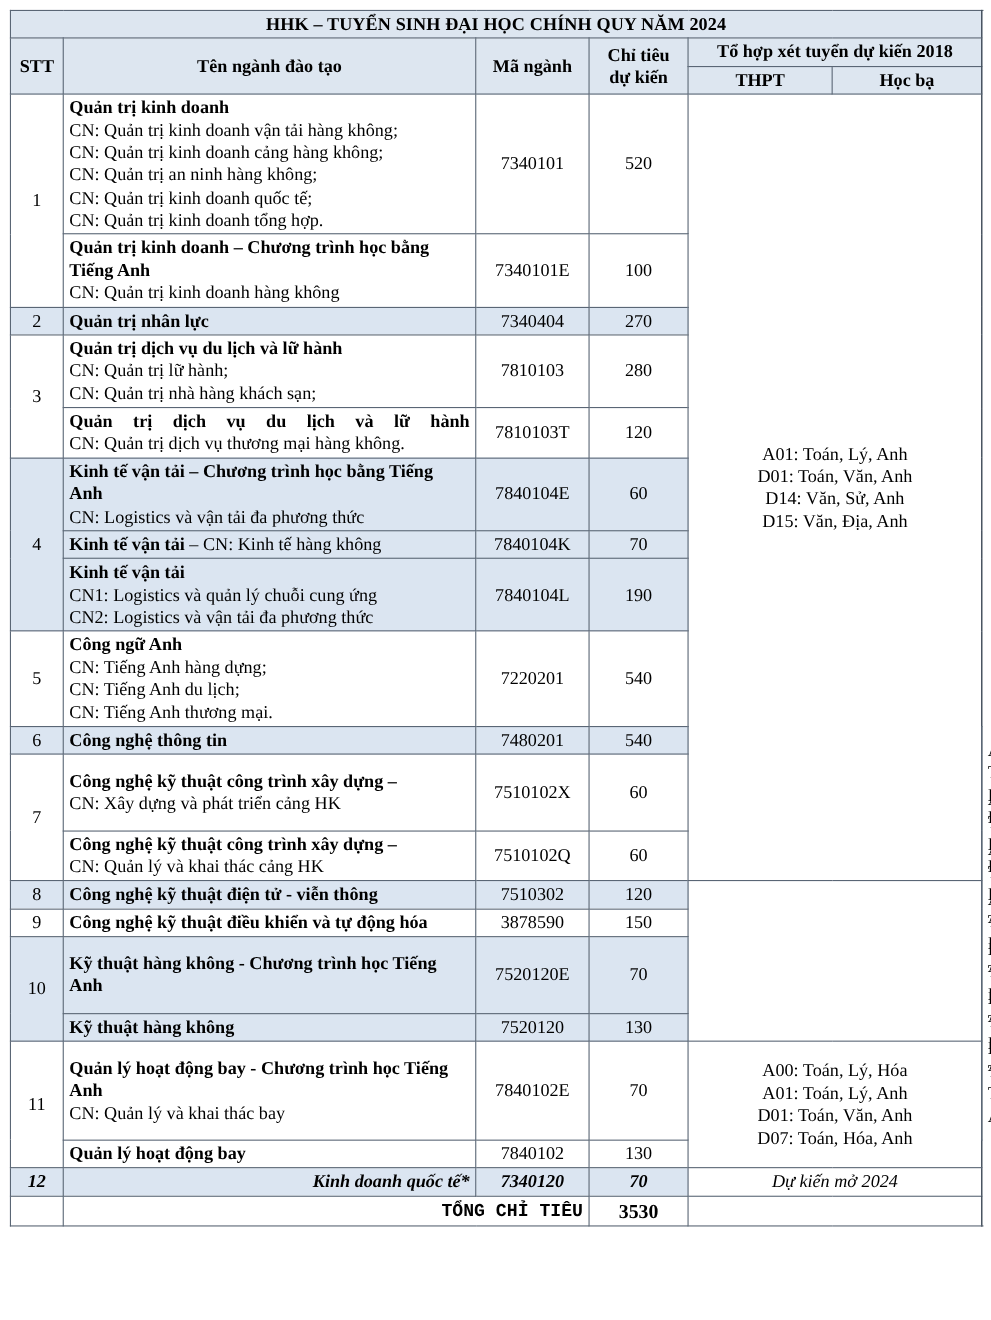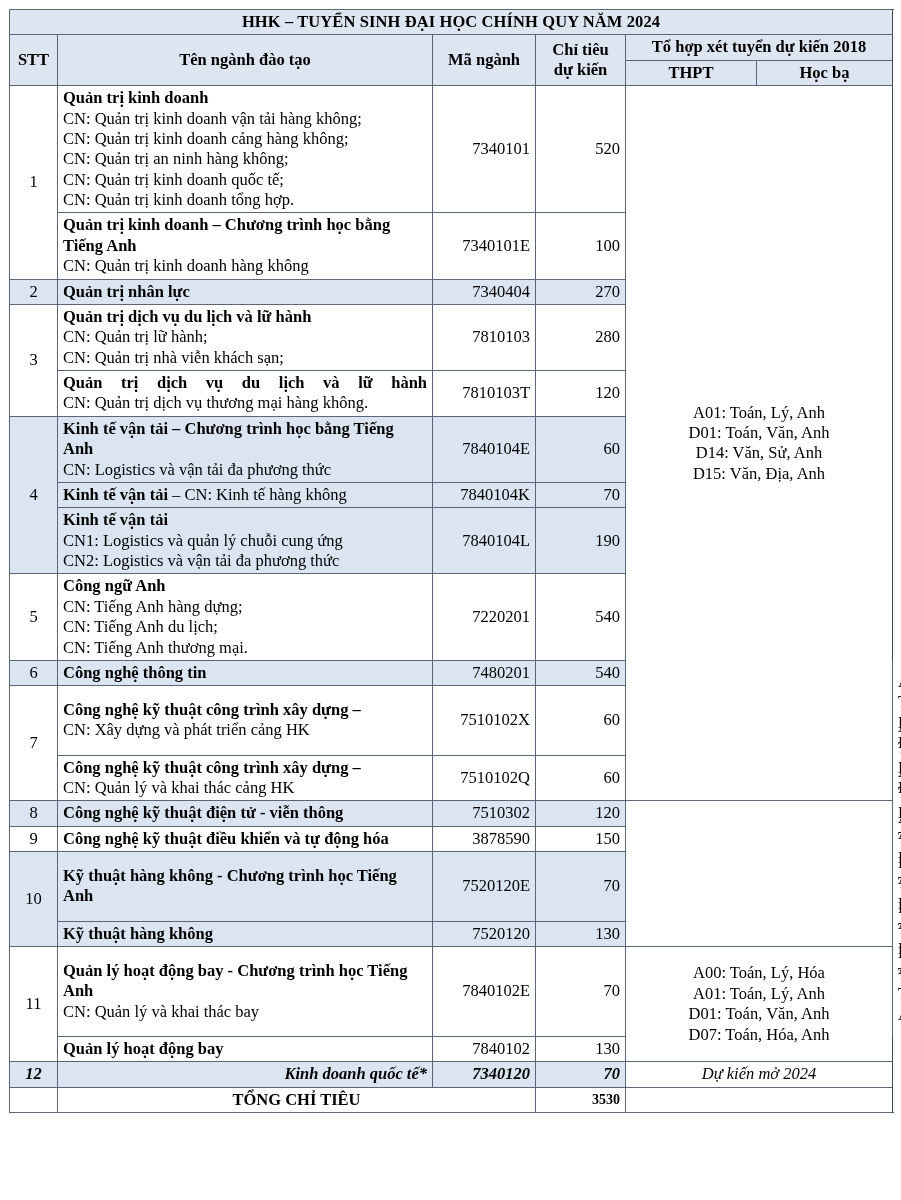--- a/index.html
+++ b/index.html
@@ -43,24 +43,24 @@
     padding:8px 4px 9px 4px;
   }
   
   .hcell{
     text-align:center;
     font-weight:bold;
     font-size:17px;
     line-height:1.18;
     padding:4px 3px;
   }
-  .l{text-align:center;}
+  .l{text-align:right;font-family:Liberation Mono, monospace;}
   .b{font-weight:bold;}
   .it{font-style:italic;text-align:right;}
-  .num{text-align:right;font-size:17px;}
+  .num{text-align:center;font-size:17px;}
   .stt{text-align:center;font-size:17px;}
   .nm{padding-left:7px;padding-top:3px;padding-bottom:3px;margin-left:16px;}
   .nm .ttl{font-weight:bold;display:block;}
   .nm .cn{display:block;}
   .just .ttl{text-align:justify;text-align-last:justify;}
   .combo{
     text-align:center;
     font-size:17px;
     line-height:1.33;
   }
@@ -142,21 +142,21 @@
         </td>
         <td class="num shade">7340404</td>
         <td class="num shade">270</td>
       </tr>
 
       <tr>
         <td class="stt" rowspan="2">3</td>
         <td class="nm">
           <span class="ttl">Quản trị dịch vụ du lịch và lữ hành</span>
           <span class="cn">CN: Quản trị lữ hành;</span>
-          <span class="cn">CN: Quản trị nhà viễn khách sạn;</span>
+          <span class="cn">CN: Quản trị nhà hàng khách sạn;</span>
         </td>
         <td class="num">7810103</td>
         <td class="num">280</td>
       </tr>
       <tr>
         <td class="nm just">
           <span class="ttl">Quản trị dịch vụ du lịch và lữ hành</span>
           <span class="cn">CN: Quản trị dịch vụ thương mại hàng không.</span>
         </td>
         <td class="num">7810103T</td>
@@ -302,19 +302,19 @@
           <span class="ttl it">Kinh doanh quốc tế*</span>
         </td>
         <td class="num shade it b">7340120</td>
         <td class="num shade it b">70</td>
         <td class="combo it" colspan="2">Dự kiến mở 2024</td>
       </tr>
 
       <tr>
         <td class="stt"></td>
         <td class="tot l" colspan="2">TỔNG CHỈ TIÊU</td>
-        <td class="num b" style="font-size:14px">3530</td>
+        <td class="num b" style="font-size:18px">3530</td>
         <td colspan="2"></td>
       </tr>
 
     </tbody>
   </table>
 </div>
 
 </body></html>

